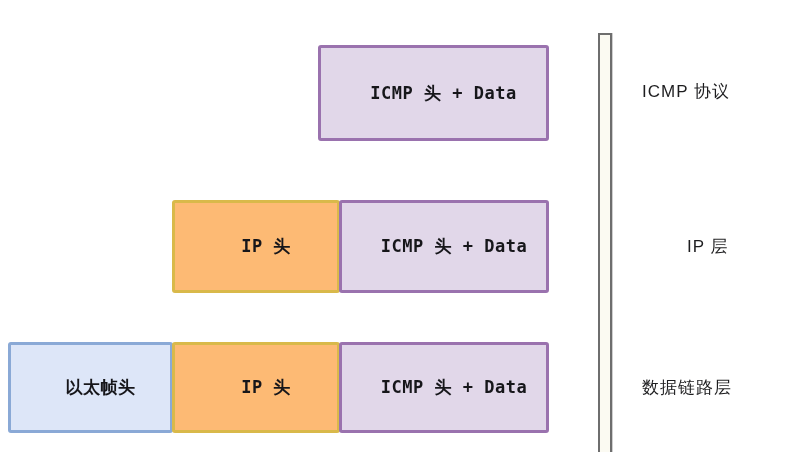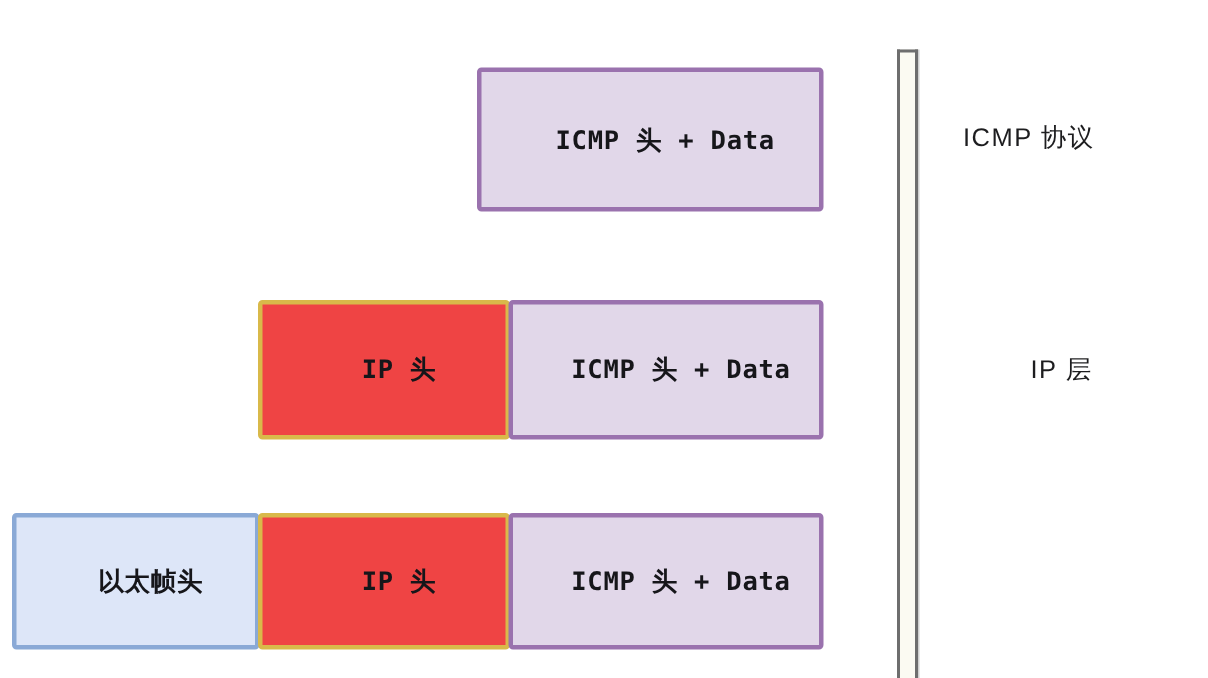--- a/index.html
+++ b/index.html
@@ -37,21 +37,21 @@
     font-size: 17px;
     color: #16161a;
     letter-spacing: 0.5px;
     white-space: nowrap;
   }
   .block.blue {
     background: #dde6f8;
     border-color: #8aa9d6;
   }
   .block.yellow {
-    background: #ef4444;
+    background: #fdba74;
     border-color: #d9b94a;
   }
   .block.purple {
     background: #e1d7e9;
     border-color: #9a72ae;
   }
 
   
   #blk-icmp-1 { left: 318px; top: 45px;  width: 231px; height: 96px; }
 
@@ -114,14 +114,15 @@
     <span class="block-label">IP 头</span>
   </div>
   <div class="block purple" id="blk-icmp-3">
     <span class="block-label">ICMP 头 + Data</span>
   </div>
 
   <div id="separator-bar"></div>
 
   <div class="layer-label" id="label-icmp">ICMP 协议</div>
   <div class="layer-label" id="label-ip">IP 层</div>
+  <div class="layer-label" id="label-link">数据链路层</div>
 
 </div>
 
 </body></html>

